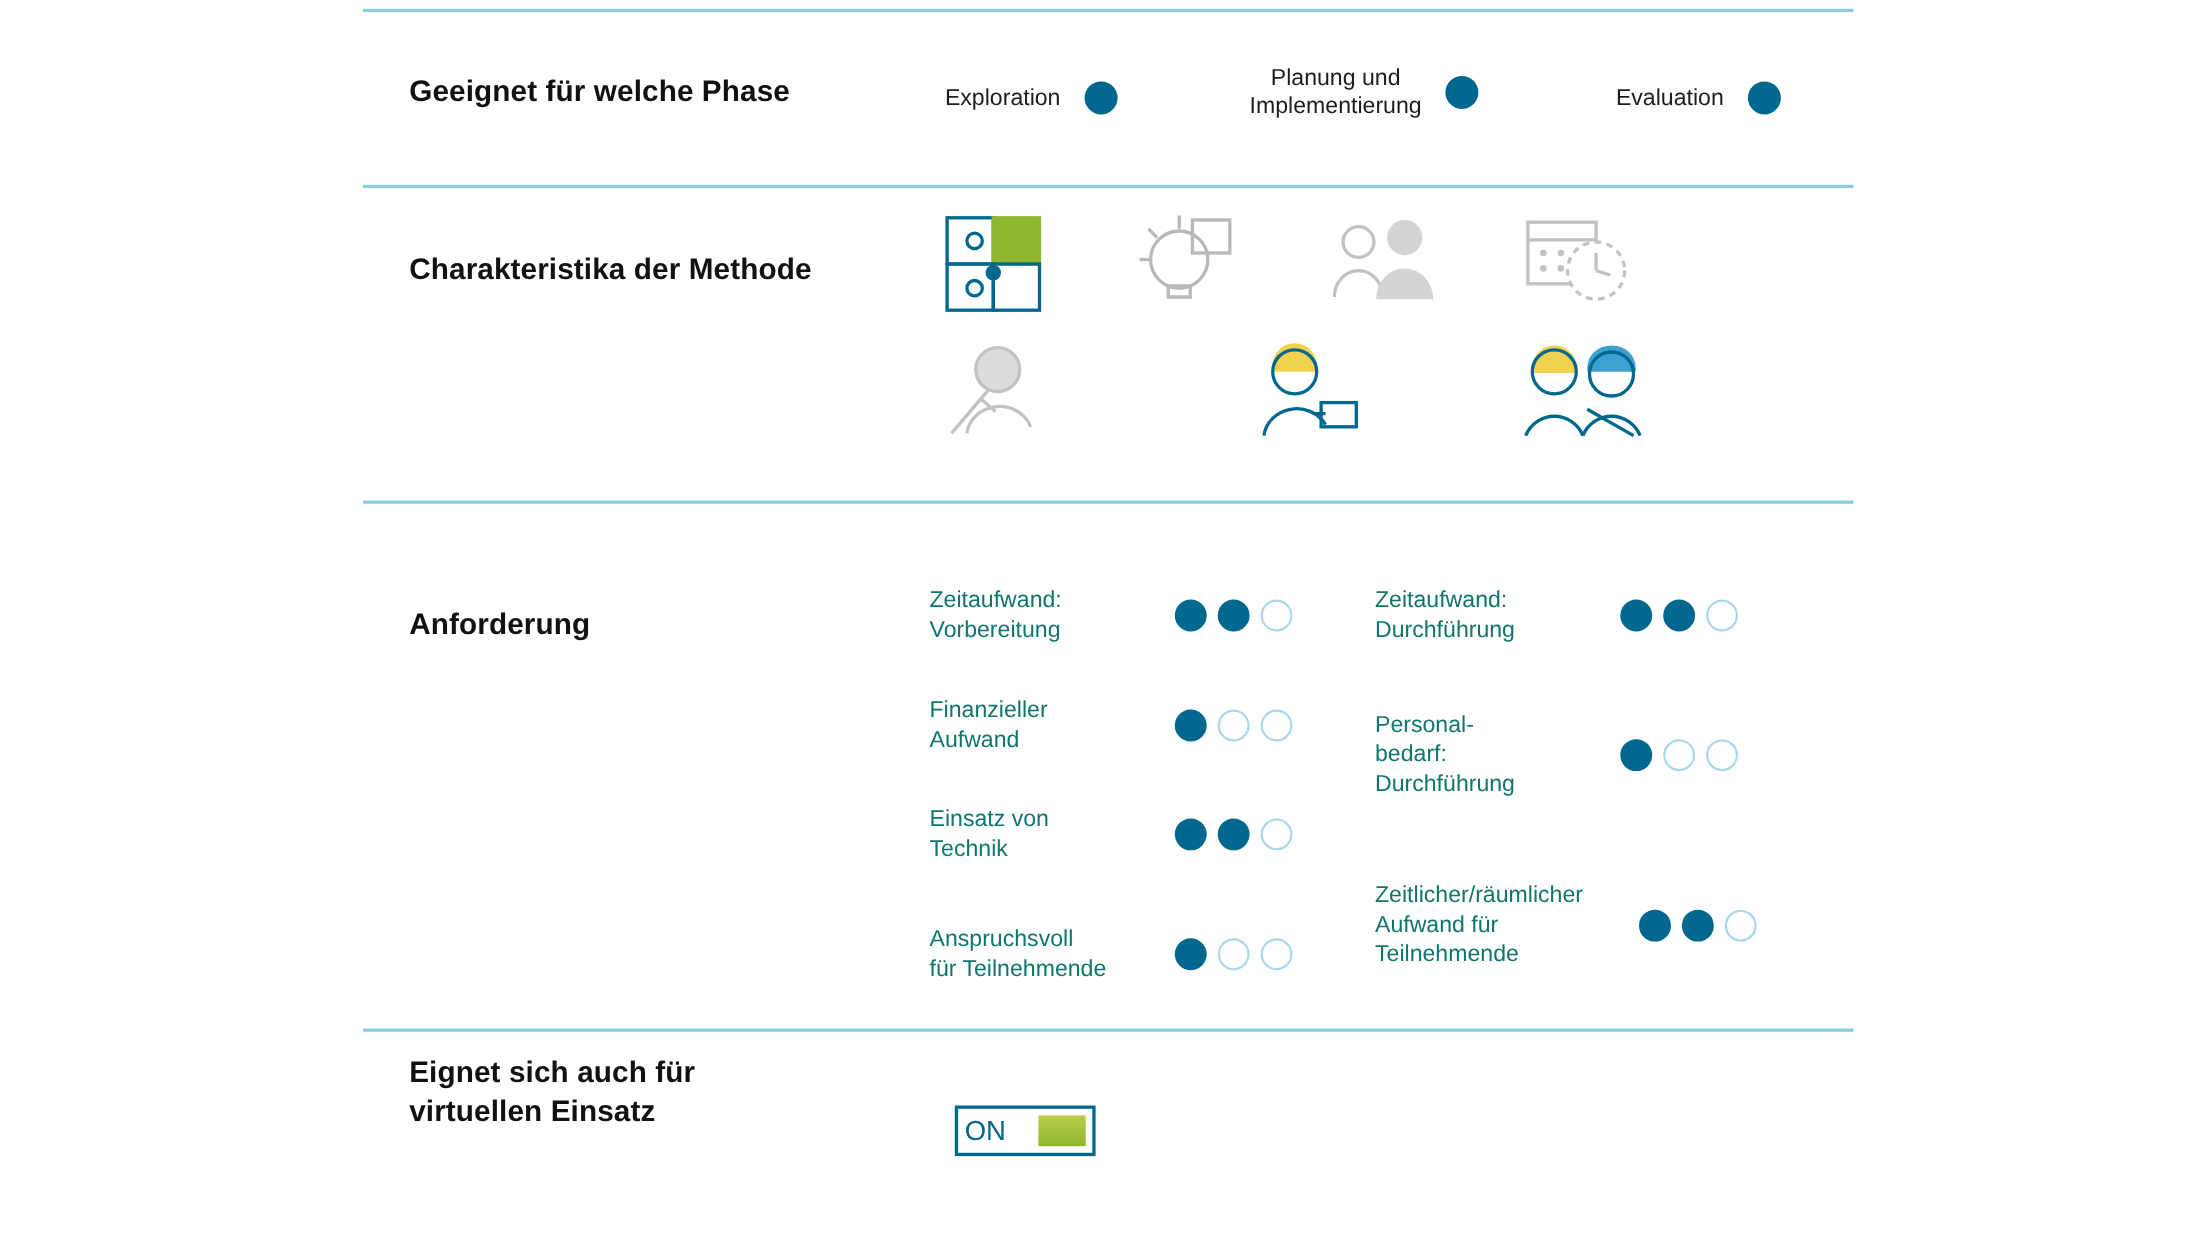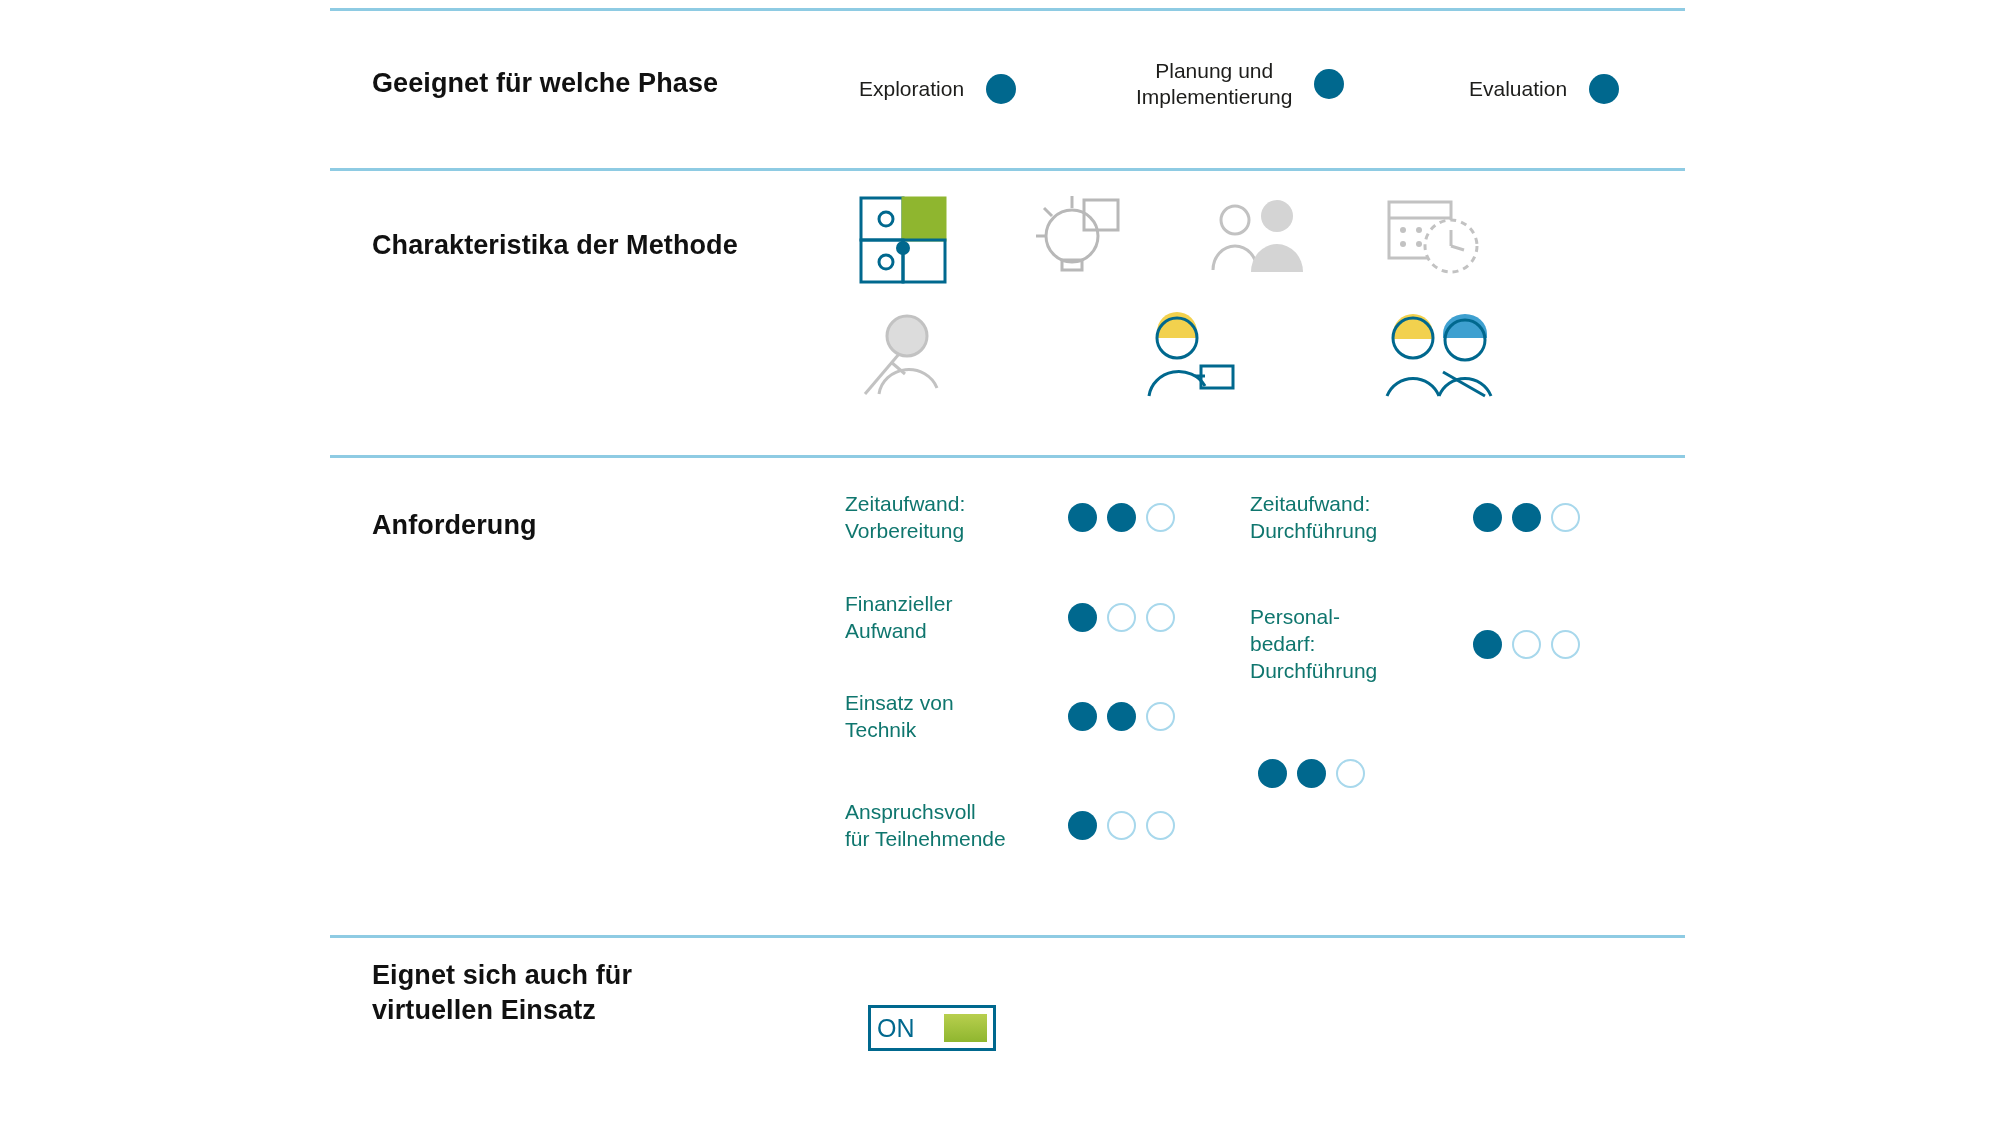--- a/index.html
+++ b/index.html
@@ -267,21 +267,21 @@
           <path d="M58 24 a22 20 0 0 1 44 0 v4 h-44 z" fill="#3ea0d0"></path>
           <circle cx="80" cy="30" r="20" fill="none" stroke="#00688e" stroke-width="3"></circle>
           <path d="M54 86 a28 28 0 0 1 52 0" fill="none" stroke="#00688e" stroke-width="3"></path>
           <line x1="58" y1="62" x2="100" y2="86" stroke="#00688e" stroke-width="3"></line>
         </svg>
       </div>
 
     </div>
   </div>
 
-  <div class="section" style="top:433px;height:488px">
+  <div class="section" style="top:475px;height:488px">
     <div class="section-title" style="top:77px">Anforderung</div>
 
     <div class="req-grid" style="top:58px">
 
       <div class="req-item" style="left:0; top:0">
         <span class="req-label">Zeitaufwand:
 Vorbereitung</span>
         <span class="rating">
           <span class="dot-rate dot-on"></span>
           <span class="dot-rate dot-on"></span>
@@ -334,20 +334,23 @@
 bedarf:
 Durchführung</span>
         <span class="rating">
           <span class="dot-rate dot-on"></span>
           <span class="dot-rate dot-off"></span>
           <span class="dot-rate dot-off"></span>
         </span>
       </div>
 
       <div class="req-item" style="left:405px; top:268px">
+        <span class="req-label" style="width:232px">Zeitlicher/räumlicher
+Aufwand für
+Teilnehmende</span>
         <span class="rating">
           <span class="dot-rate dot-on"></span>
           <span class="dot-rate dot-on"></span>
           <span class="dot-rate dot-off"></span>
         </span>
       </div>
 
     </div>
   </div>
 

